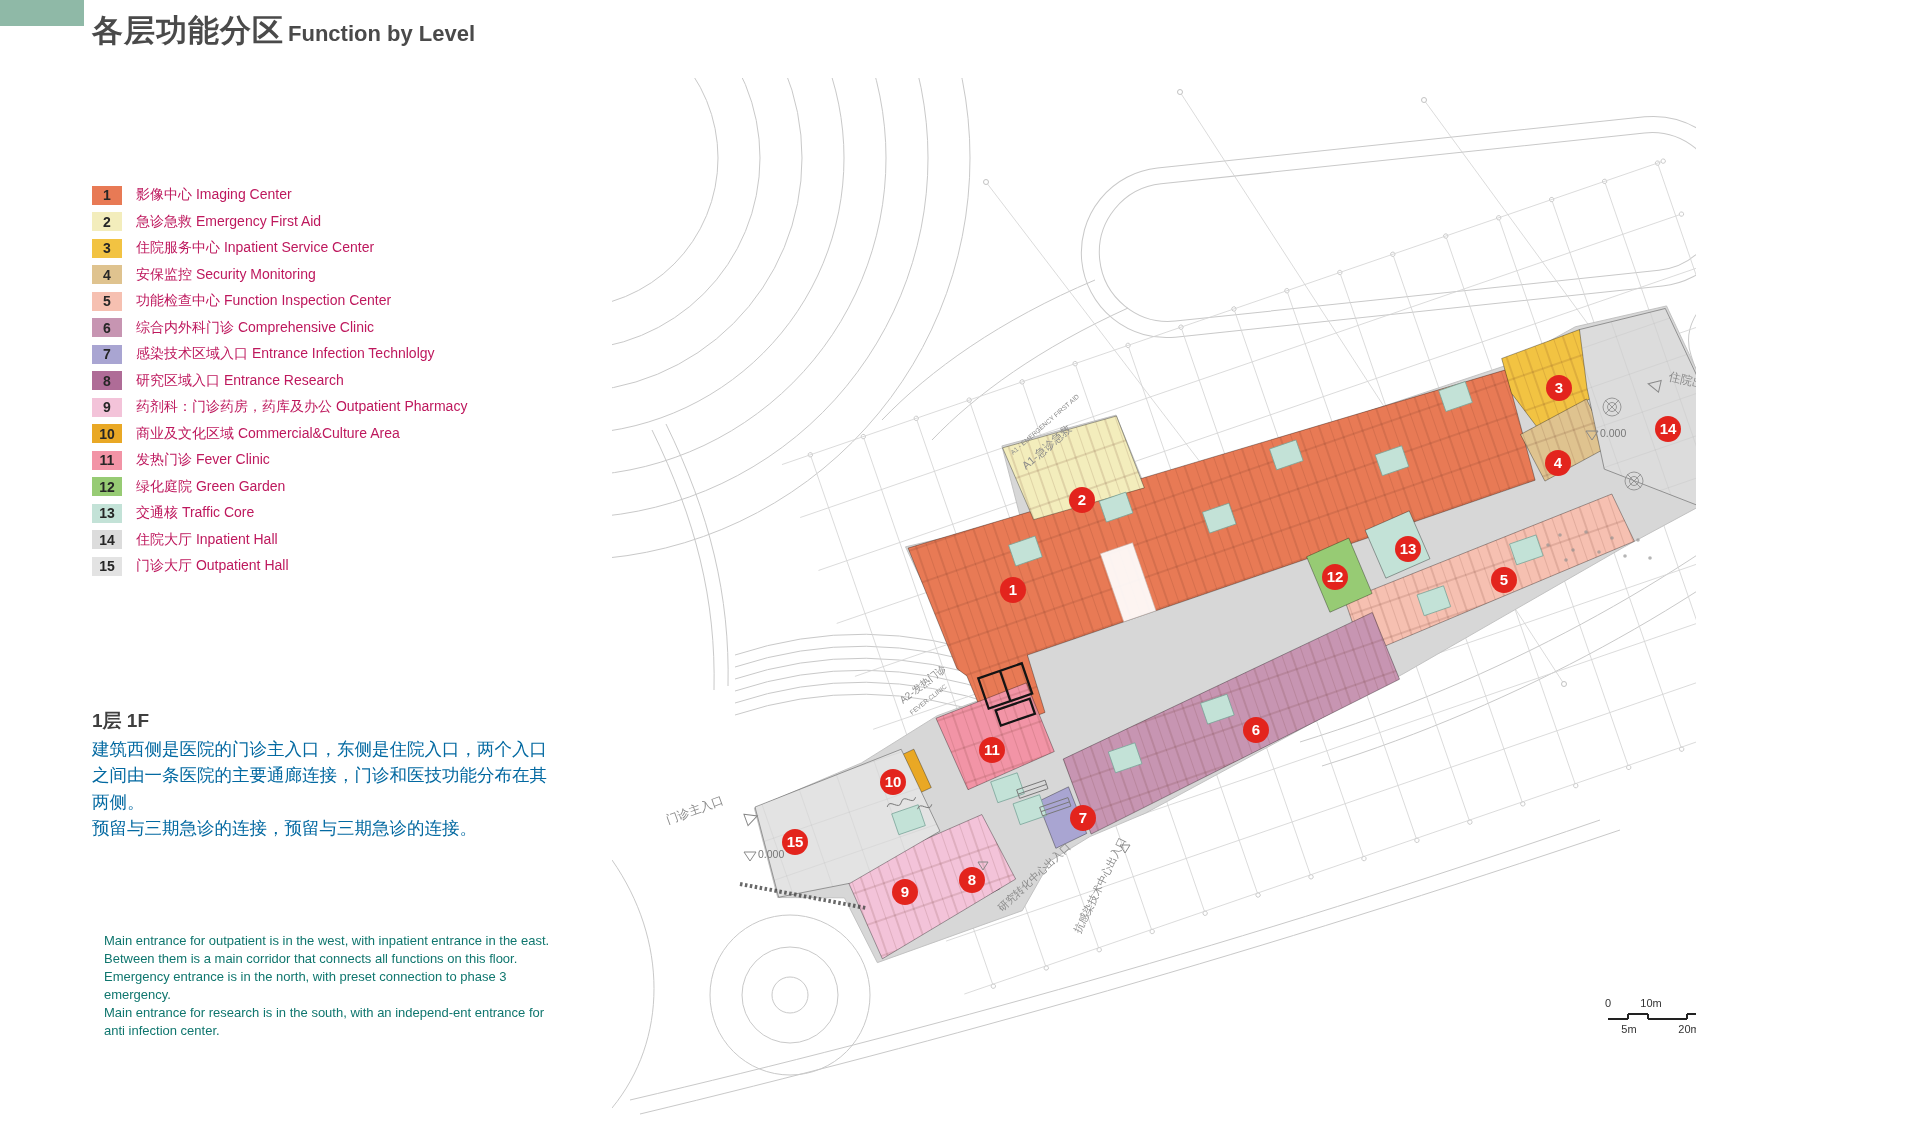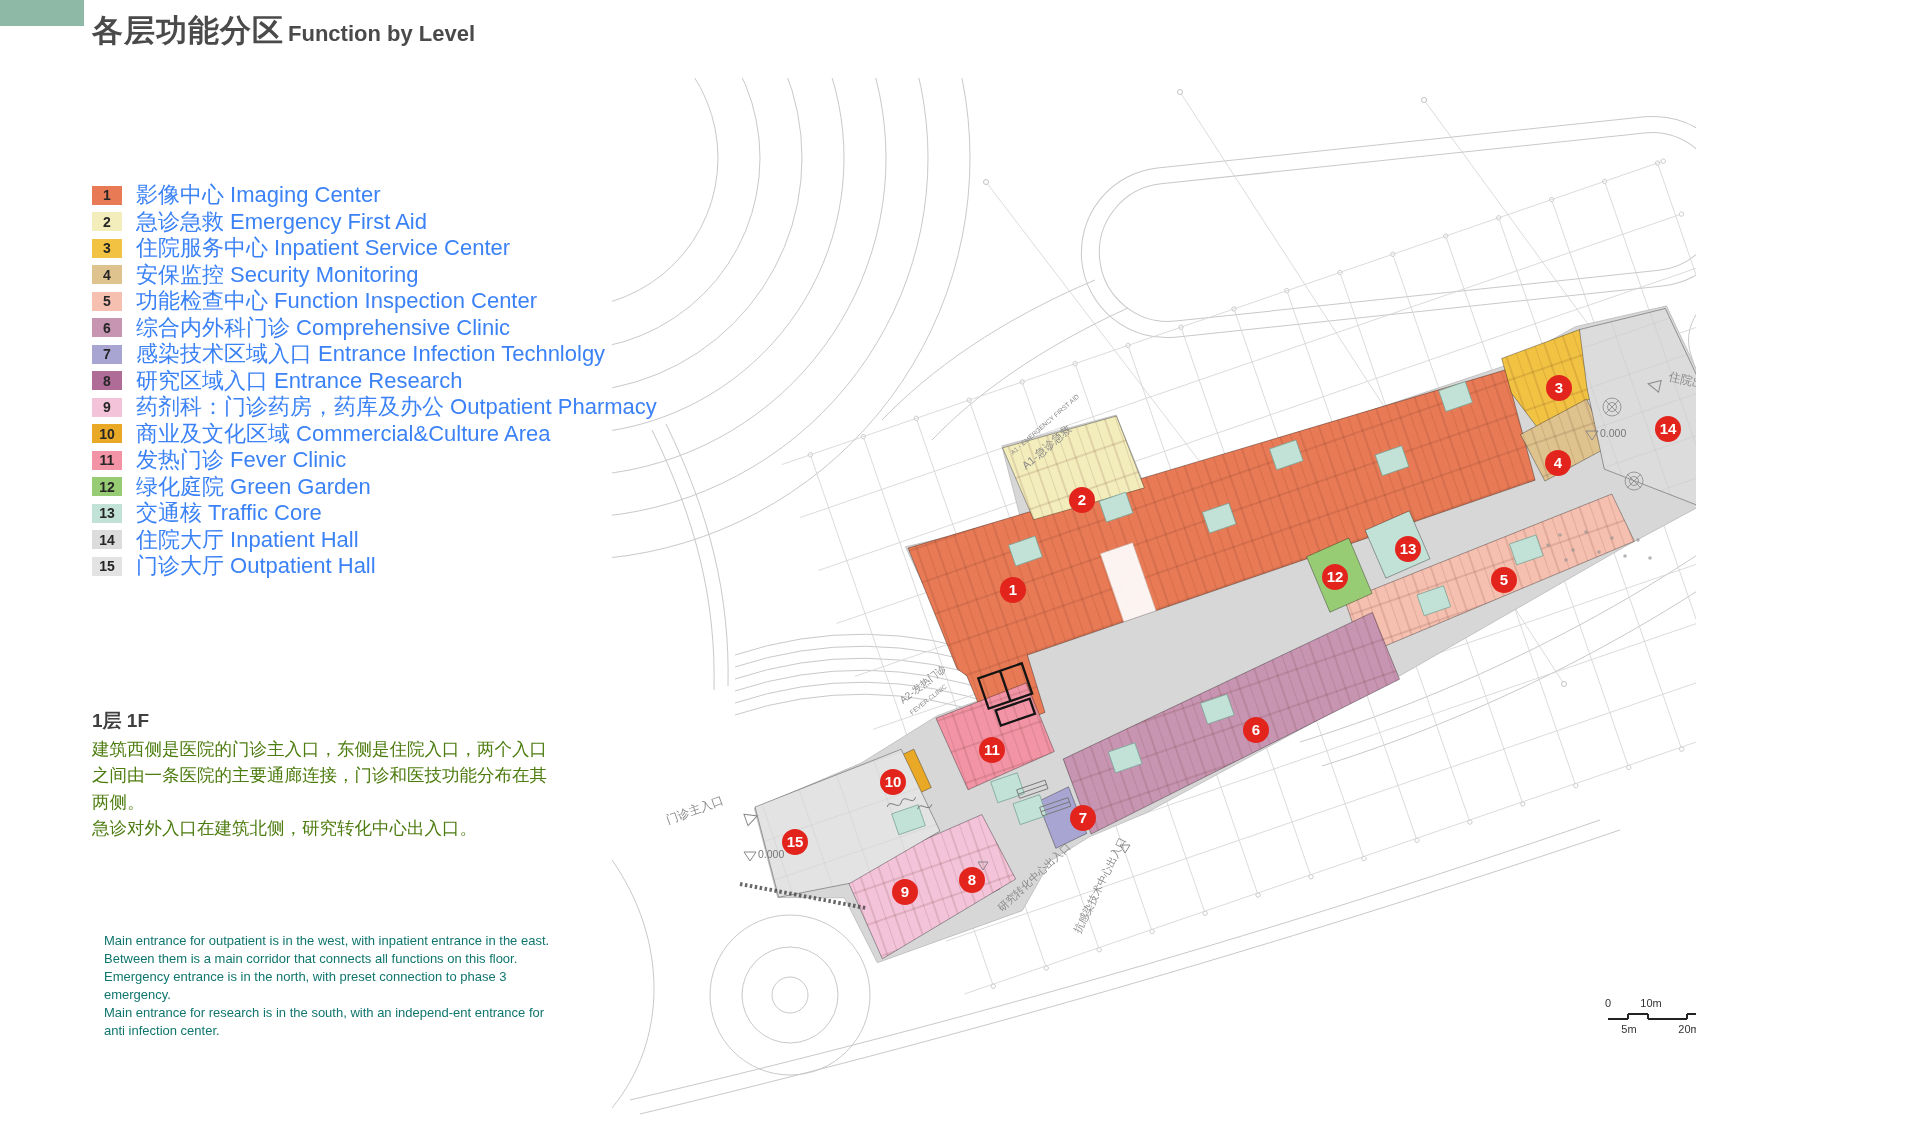--- a/index.html
+++ b/index.html
@@ -5,23 +5,23 @@
   html,body{margin:0;padding:0;background:#fff;font-family:"Liberation Sans",sans-serif;}
   #page{position:relative;width:1696px;height:1133px;background:#fff;overflow:hidden;}
   #brand{position:absolute;left:0;top:0;width:84px;height:26px;}
   #titlebar{position:absolute;left:92px;top:10px;display:flex;align-items:baseline;color:#4a4a4a;}
   #title-zh{font-size:31px;font-weight:bold;letter-spacing:1px;}
   #title-en{font-size:22px;font-weight:bold;margin-left:4px;}
   #legend{position:absolute;left:92px;top:182px;}
   .lg-row{display:flex;align-items:center;height:26.5px;}
   .lg-sw{width:30px;height:19px;display:flex;align-items:center;justify-content:center;
          font-size:14px;font-weight:bold;color:#262626;margin-right:14px;flex:0 0 30px;}
-  .lg-lb{font-size:22px;color:#3b82f6;white-space:nowrap;}
+  .lg-lb{font-size:14px;color:#be185d;white-space:nowrap;}
   #floor-heading{position:absolute;left:92px;top:696px;font-size:19px;font-weight:bold;color:#3f3f3f;margin-top:12px;}
-  #desc-zh{position:absolute;left:92px;top:736px;width:466px;font-size:17.5px;line-height:1.5;color:#4d7c0f;}
+  #desc-zh{position:absolute;left:92px;top:736px;width:466px;font-size:17.5px;line-height:1.5;color:#0369a1;}
   #desc-en{position:absolute;left:92px;top:932px;width:446px;font-size:13px;line-height:1.38;color:#0f766e;margin-left:12px;}
   svg text{font-family:"Liberation Sans",sans-serif;}
 </style>
 </head>
 <body>
 
 <div id="page">
   <div id="brand" style="background: rgb(143, 185, 167);"></div>
   <div id="titlebar">
     <span id="title-zh">各层功能分区</span>
@@ -87,21 +87,21 @@
       </div>
       <div class="lg-row">
         <span class="lg-sw" style="background: rgb(227, 227, 227);">15</span>
         <span class="lg-lb">门诊大厅 Outpatient Hall</span>
       </div>
     </div>
 
   <div id="floor-heading">1层 1F</div>
   <div id="desc-zh">
       <div>建筑西侧是医院的门诊主入口，东侧是住院入口，两个入口之间由一条医院的主要通廊连接，门诊和医技功能分布在其两侧。</div>
-      <div>急诊对外入口在建筑北侧，研究转化中心出入口。</div>
+      <div>预留与三期急诊的连接，预留与三期急诊的连接。</div>
     </div>
   <div id="desc-en">
       <div>Main entrance for outpatient is in the west, with inpatient entrance in the east. Between them is a main corridor that connects all functions on this floor.</div>
       <div>Emergency entrance is in the north, with preset connection to phase 3 emergency.</div>
       <div>Main entrance for research is in the south, with an independ-ent entrance for anti infection center.</div>
     </div>
 
   <svg id="plan" width="1920" height="1133" viewBox="0 0 1920 1133" style="position:absolute;left:0;top:0;">
     <defs>
       <clipPath id="site-clip">

